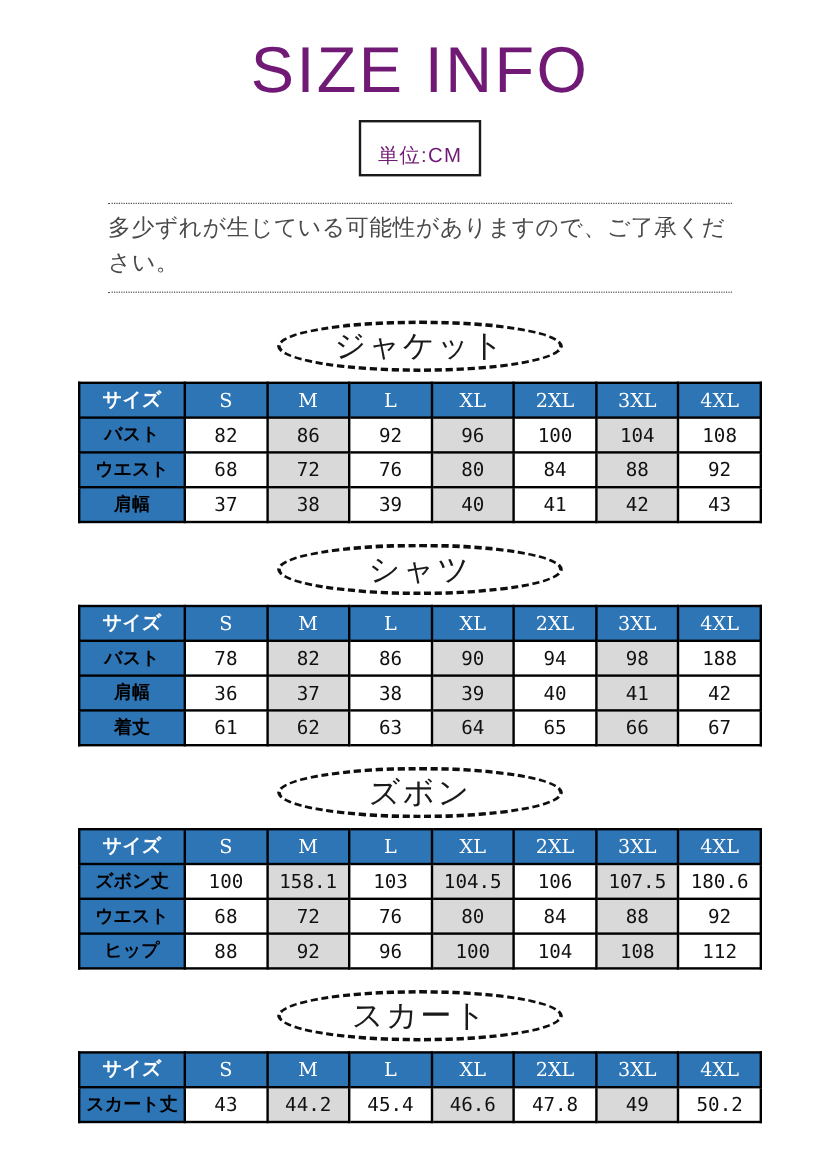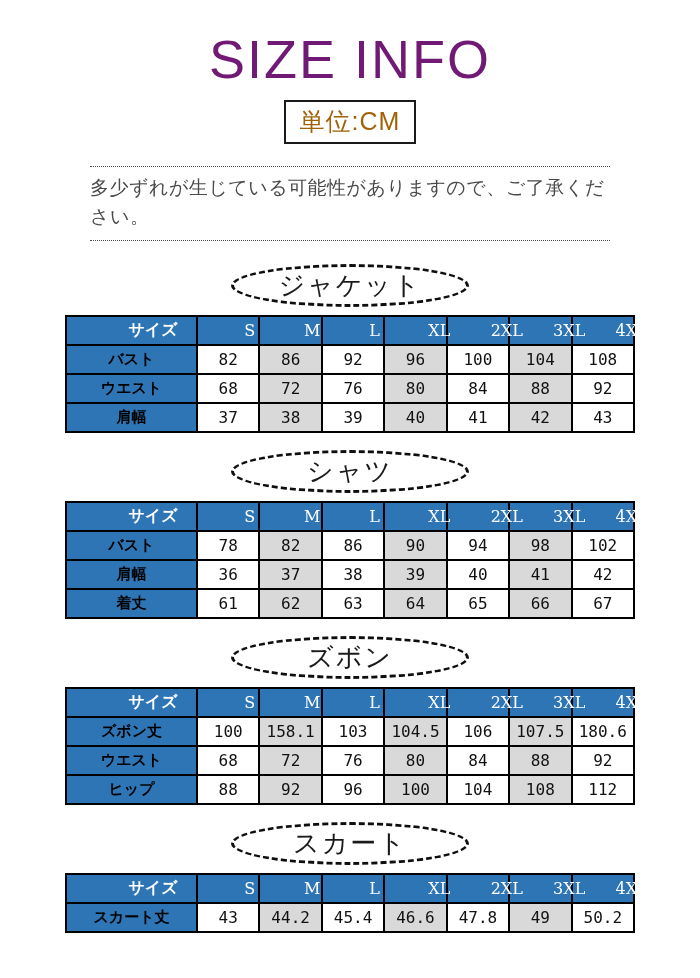--- a/index.html
+++ b/index.html
@@ -24,24 +24,24 @@
     color: #701a75;
     font-family: "Liberation Sans", sans-serif;
   }
   .unit-box-wrap {
     text-align: center;
     margin: 0 0 22px 0;
   }
   .unit-box {
     display: inline-block;
     border: 2px solid #1a1a1a;
-    padding: 3px 14px 4px 14px;
-    font-size: 25px;
+    padding: 16px 14px 4px 14px;
+    font-size: 17px;
     letter-spacing: 1px;
-    color: #a16207;
+    color: #701a75;
   }
   .note {
     width: 520px;
     margin: 0 auto 23px auto;
     border-top: 1px dotted #4a4a4a;
     border-bottom: 1px dotted #4a4a4a;
     padding: 7px 0 9px 0;
     font-family: "Liberation Serif", "DejaVu Serif", serif;
     font-size: 19px;
     line-height: 1.5;
@@ -74,21 +74,20 @@
     padding: 0;
     text-align: center;
     vertical-align: middle;
   }
   .size-table th:first-child, .size-table td:first-child {
     width: 86px;
   }
   .size-table thead th {
     background: var(--header-blue, #2E75B6);
     color: #ffffff;
-    padding-left: 43px;
   }
   .size-table thead th.label {
     font-weight: bold;
     font-size: 16px;
     font-family: "Liberation Sans", sans-serif;
   }
   .size-table thead th.size {
     font-weight: normal;
     font-size: 16px;
     font-family: "DejaVu Serif", "Liberation Serif", serif;
@@ -196,21 +195,21 @@
         </thead>
         <tbody>
           <tr>
             <th>バスト</th>
             <td>78</td>
             <td class="alt">82</td>
             <td>86</td>
             <td class="alt">90</td>
             <td>94</td>
             <td class="alt">98</td>
-            <td>102</td>
+            <td>188</td>
           </tr>
           <tr>
             <th>肩幅</th>
             <td>36</td>
             <td class="alt">37</td>
             <td>38</td>
             <td class="alt">39</td>
             <td>40</td>
             <td class="alt">41</td>
             <td>42</td>

